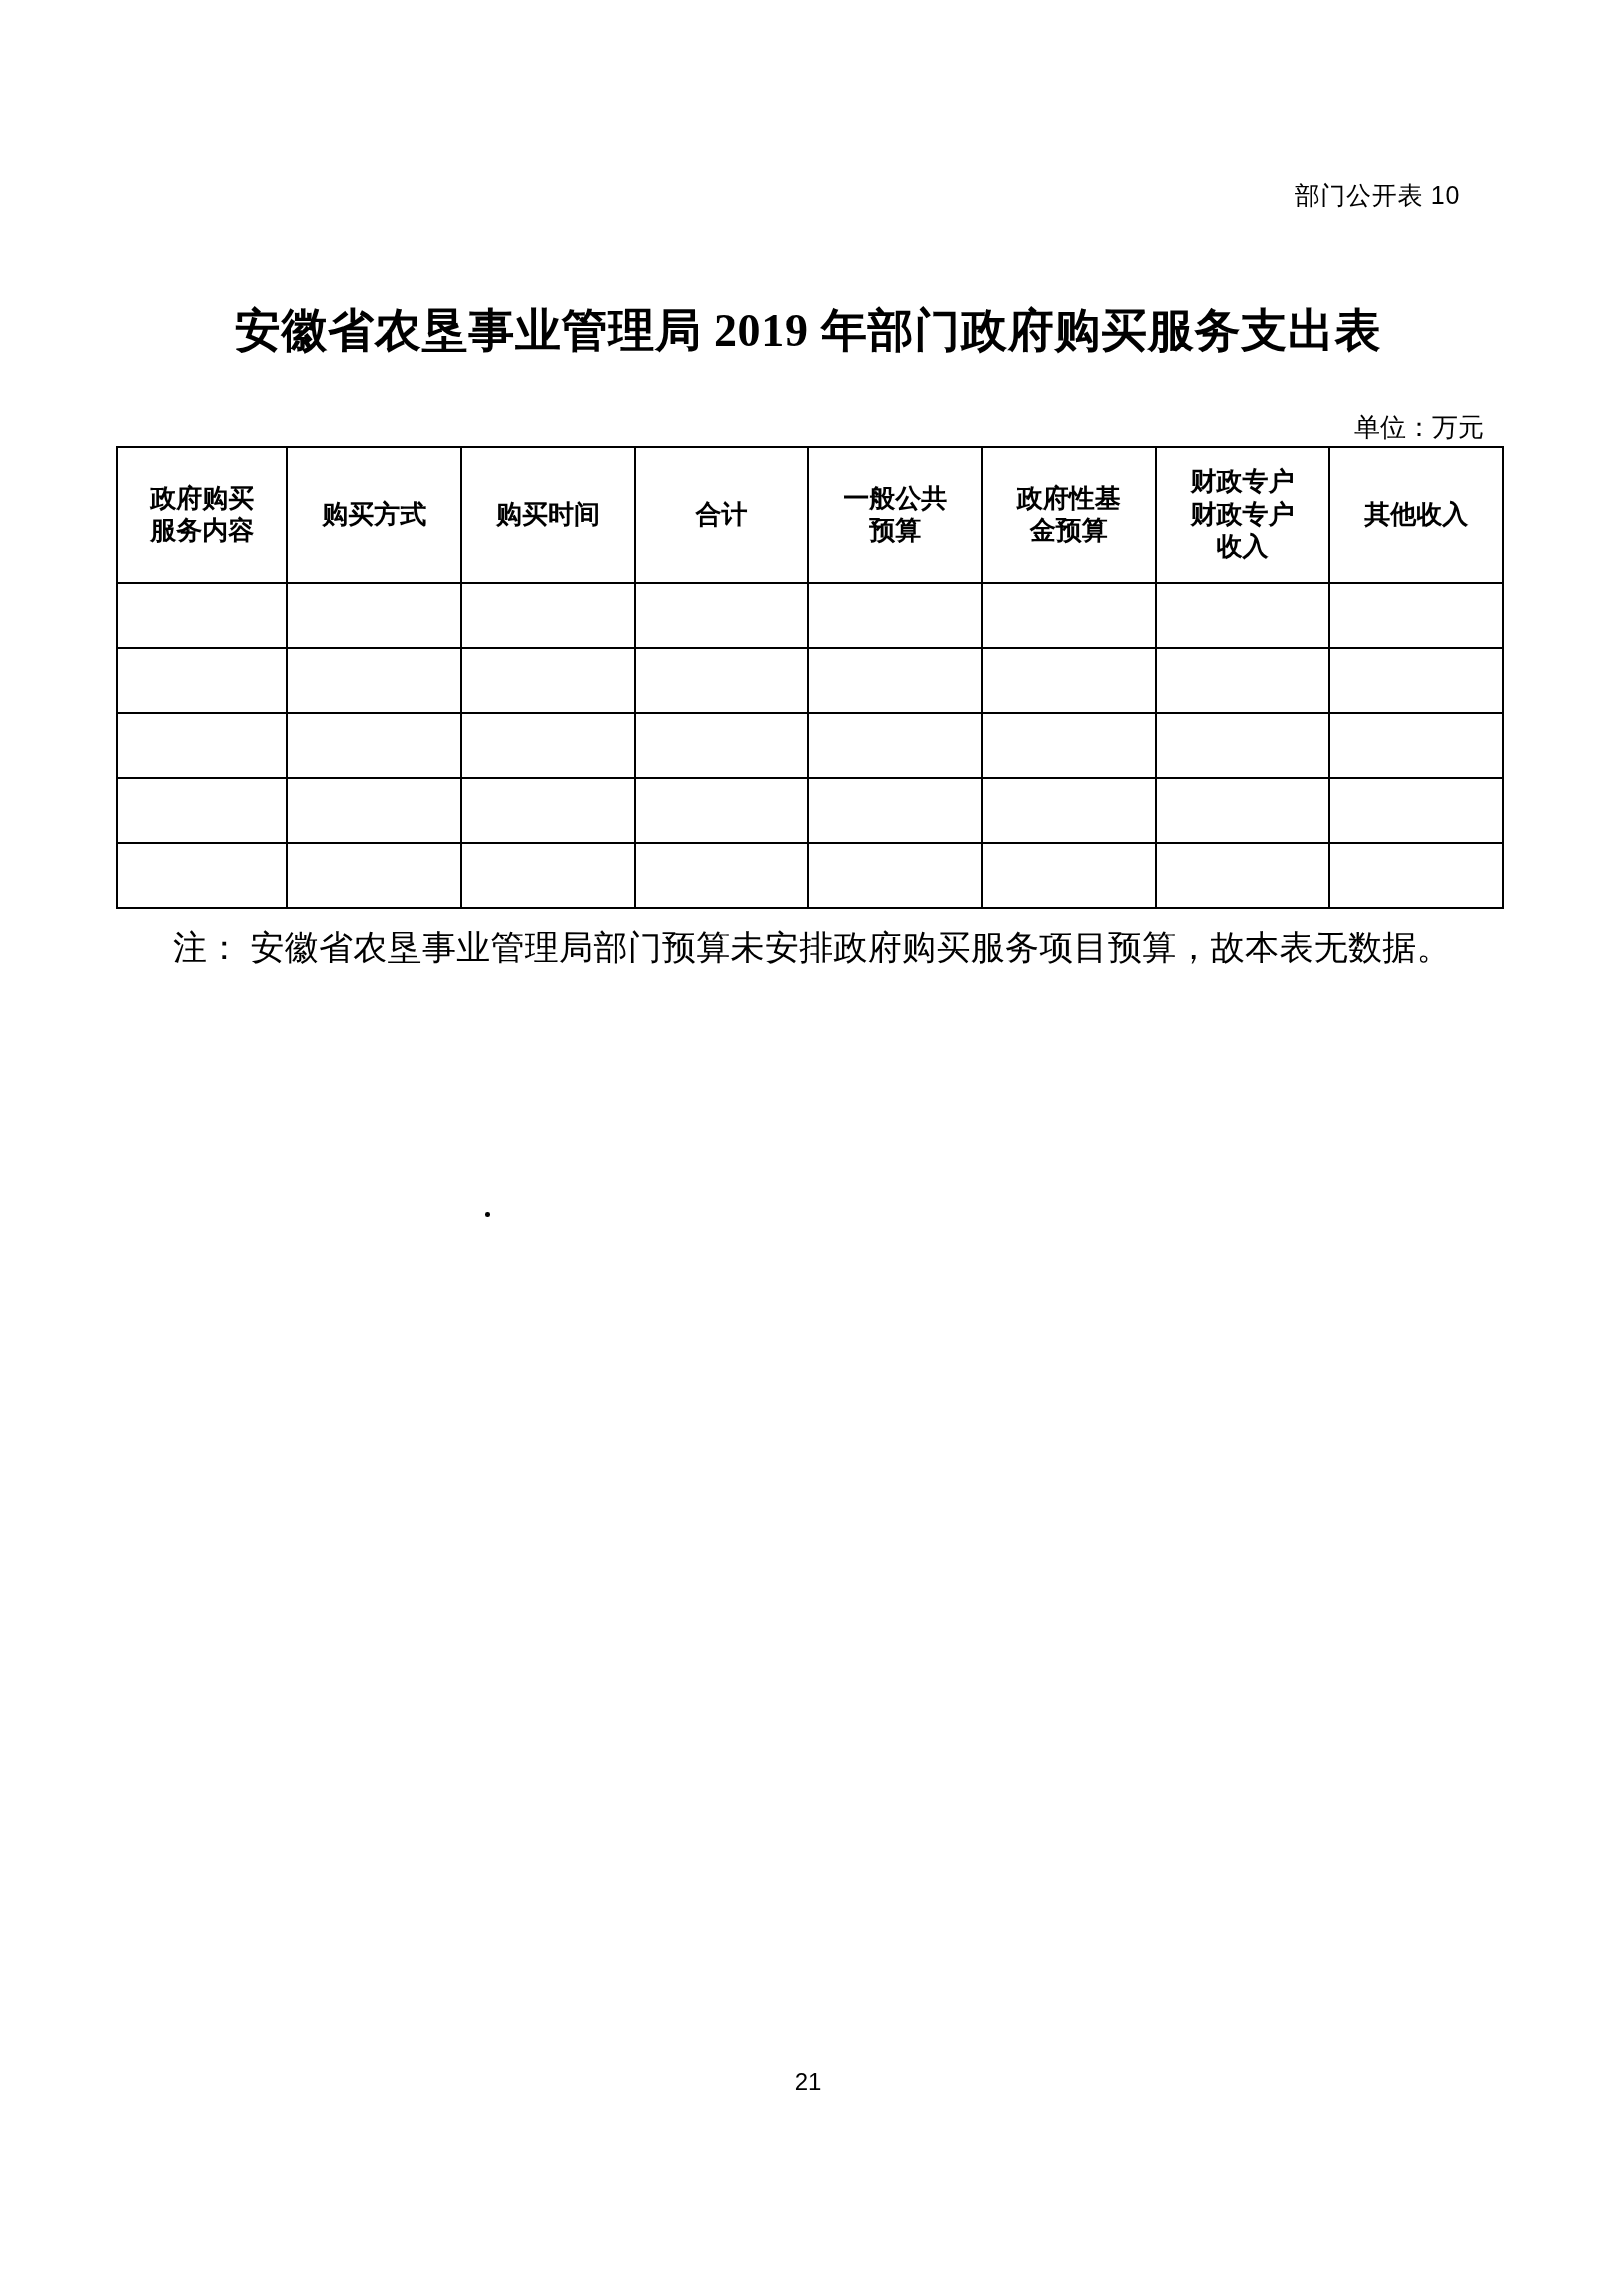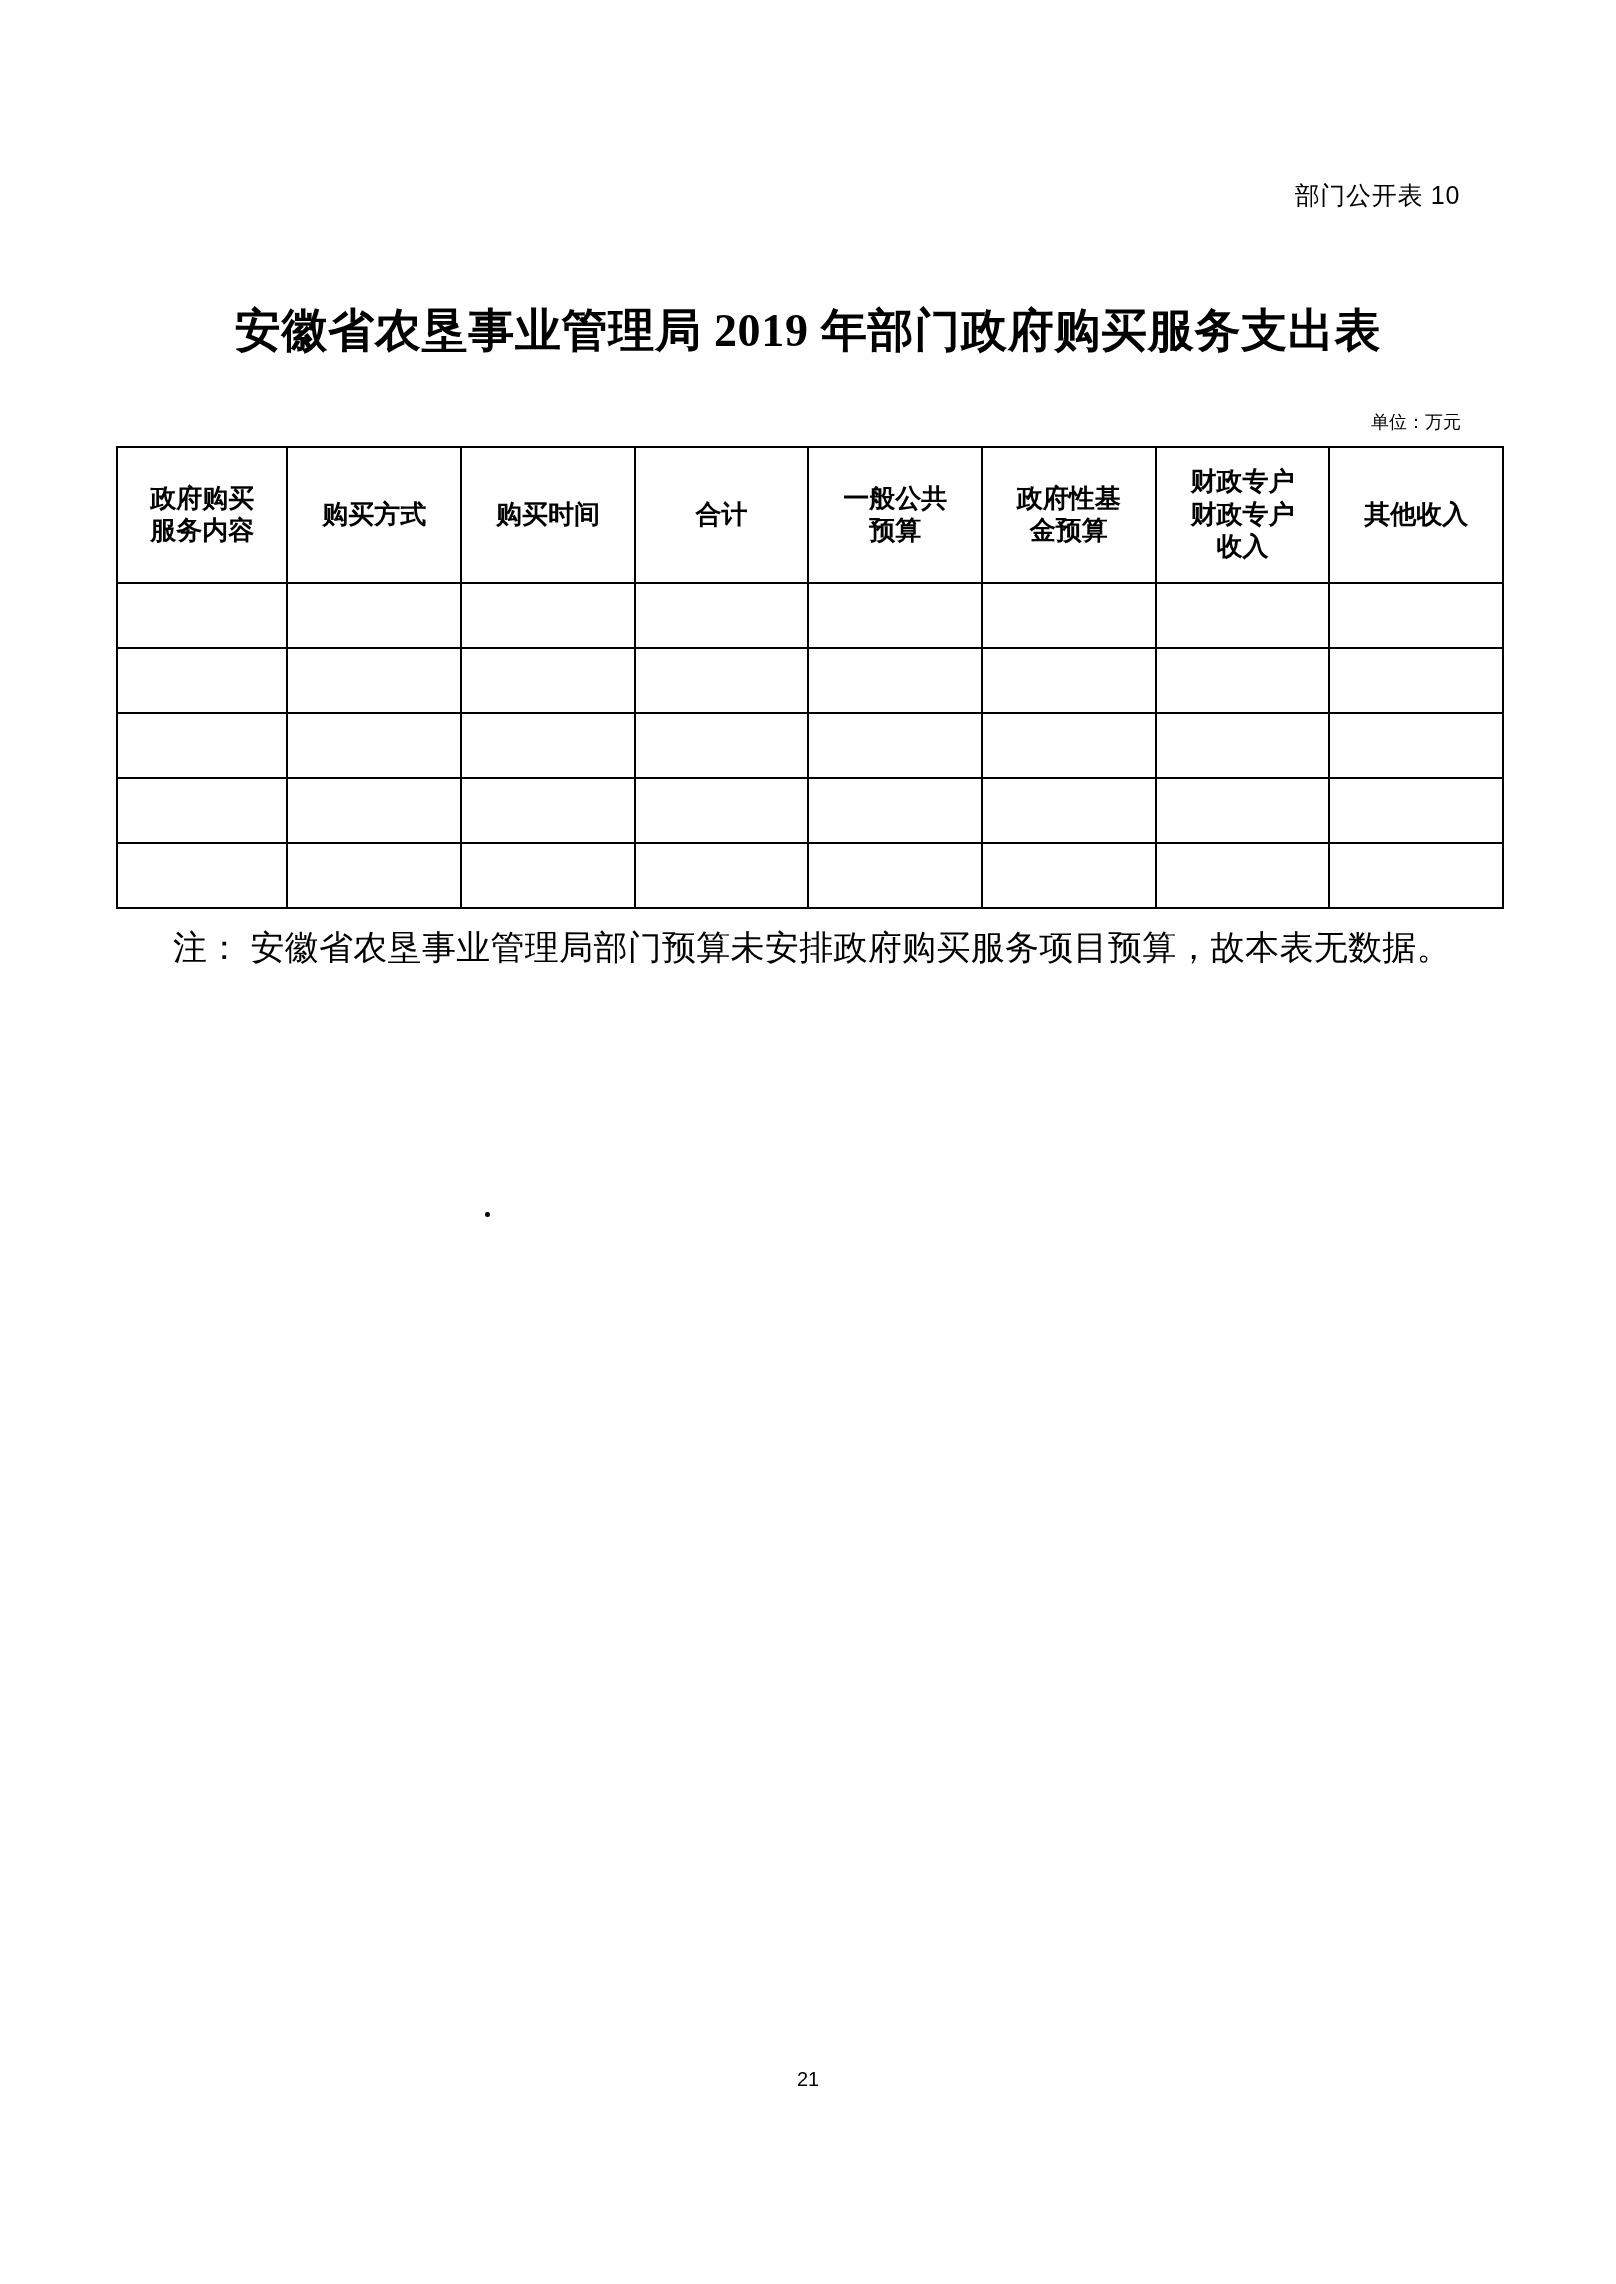--- a/index.html
+++ b/index.html
@@ -41,23 +41,23 @@
     text-align: center;
     font-family: "Liberation Serif", "DejaVu Serif", serif;
     font-weight: bold;
     font-size: 46px;
     letter-spacing: 0.7px;
     white-space: nowrap;
   }
   .unit-note {
     position: absolute;
     top: 410px;
-    right: 155px;
+    right: 132px;
     font-family: "Liberation Sans", "DejaVu Sans", sans-serif;
-    font-size: 18px;
+    font-size: 26px;
     white-space: nowrap;
   }
   .table-wrap {
     position: absolute;
     top: 446px;
     left: 116px;
     width: 1388px;
   }
   table.budget {
     border-collapse: collapse;
@@ -110,21 +110,21 @@
     background: #000;
     border-radius: 50%;
   }
   .page-number {
     position: absolute;
     top: 2068px;
     left: 0;
     width: 1616px;
     text-align: center;
     font-family: "Liberation Sans", "DejaVu Sans", sans-serif;
-    font-size: 20px;
+    font-size: 24px;
   }
 </style>
 </head>
 <body>
 
 <div class="page">
 
   <div class="header-tag">部门公开表 10</div>
 
   <div class="doc-title">安徽省农垦事业管理局 2019 年部门政府购买服务支出表</div>

